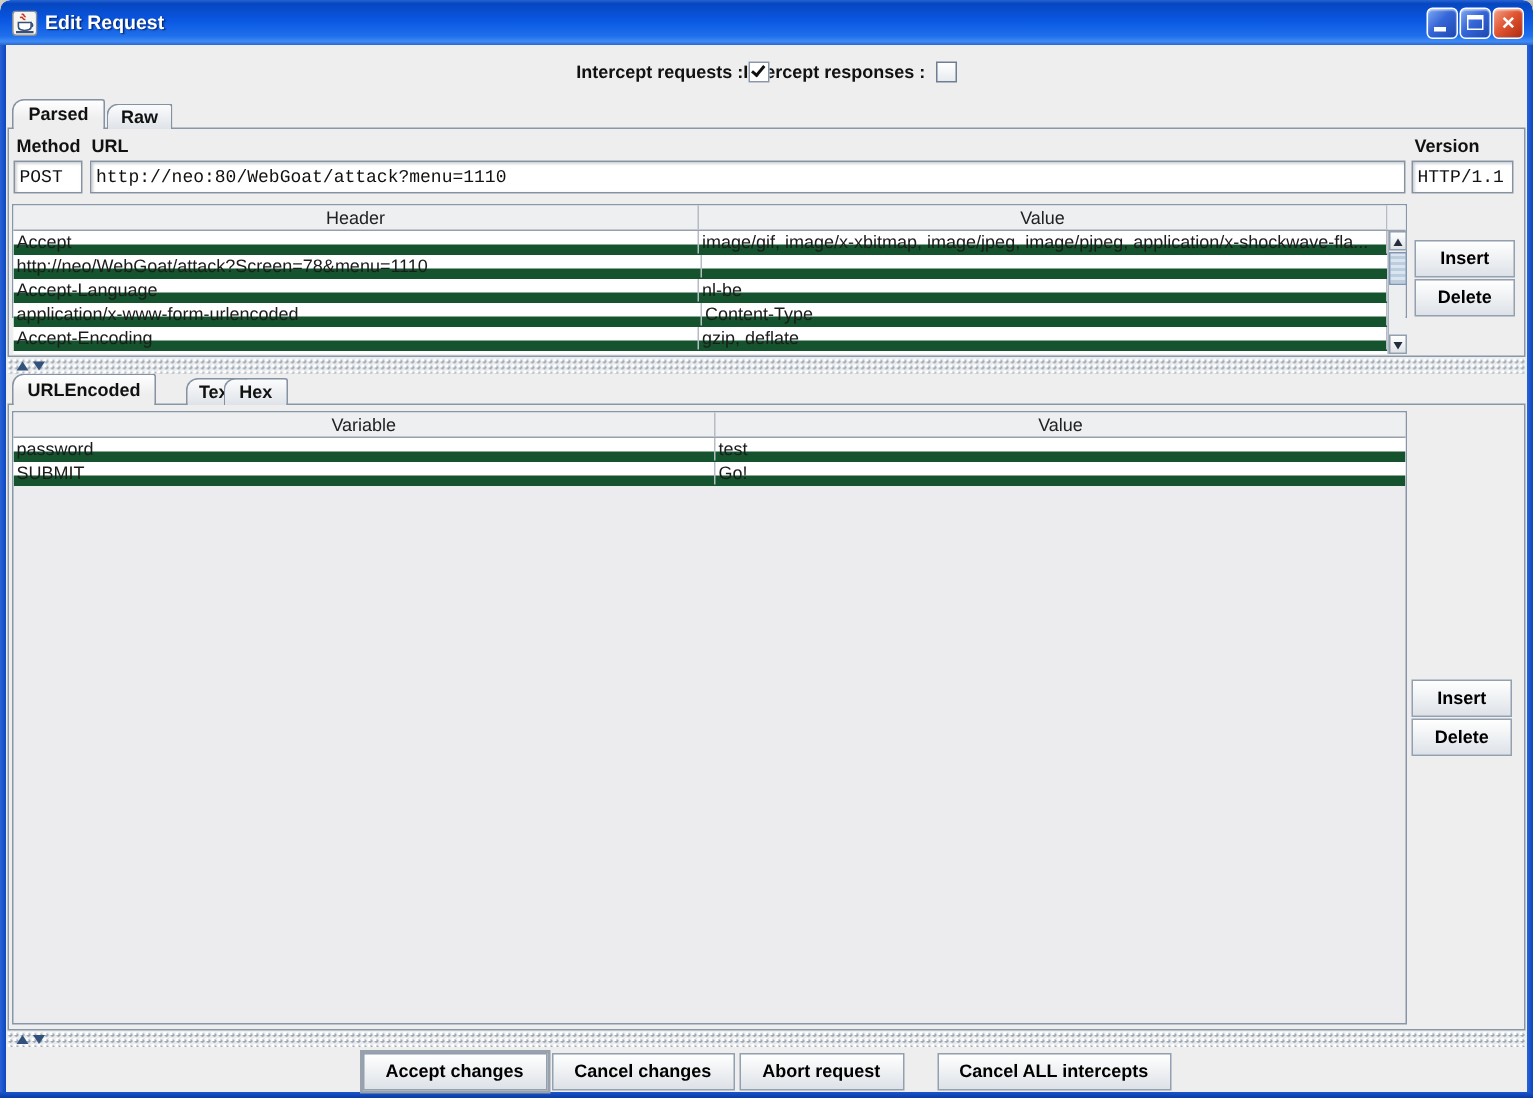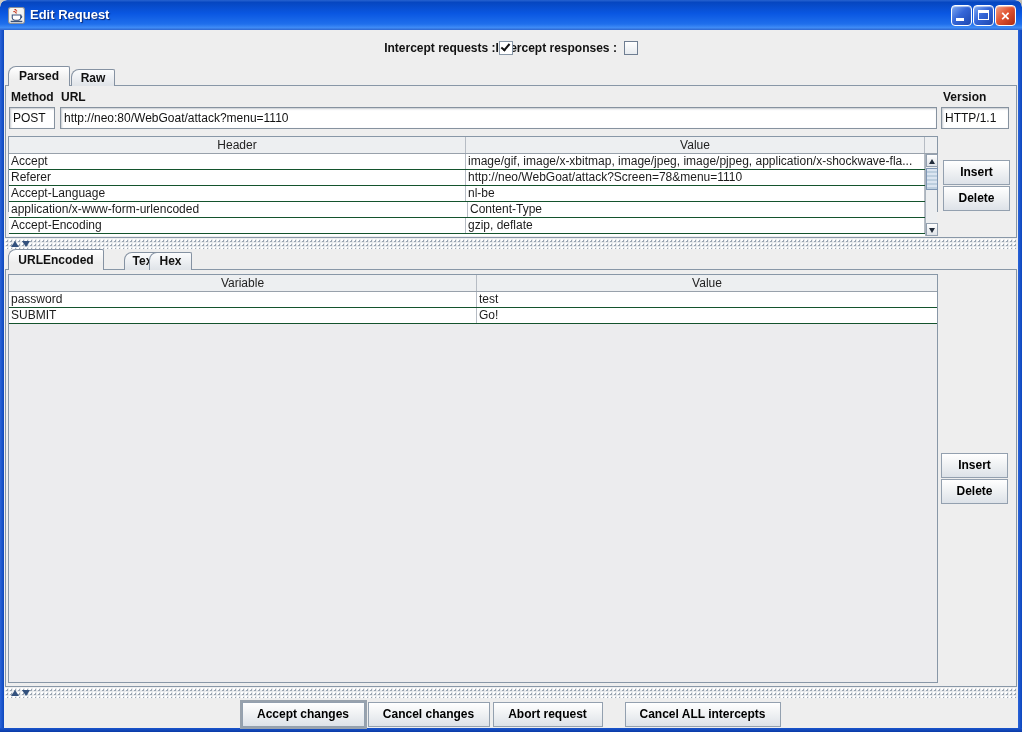--- a/index.html
+++ b/index.html
@@ -36,28 +36,28 @@
   .cb.on .mark{display:block;}
   
   .tab{position:absolute;border:1px solid #8592a2;border-bottom:none;border-radius:8px 2px 0 0;
     background:linear-gradient(180deg,#fbfcfd,#dfe3e8);font-weight:bold;font-size:12px;color:#111;
     text-align:center;cursor:pointer;z-index:3;}
   .tab.sel{background:linear-gradient(180deg,#ffffff,#eeeeee 65%);z-index:4;}
   .pane{position:absolute;left:5px;width:1012px;border:1px solid #8897a7;background:#eeeeee;}
   
   .lbl{position:absolute;font-weight:bold;font-size:12px;color:#111;}
   .field{position:absolute;height:22px;background:#fff;border:1px solid #86929f;box-shadow:inset 1px 1px 2px rgba(90,100,115,.35);
-    font-family:Liberation Sans, sans-serif;font-size:12px;color:#111;padding:1px 3px;}
+    font-family:Liberation Mono, monospace;font-size:12px;color:#111;padding:1px 3px;}
   
   .sp{position:absolute;border:1px solid #8897a7;background:#fff;}
   .hrow{position:absolute;left:0;top:0;height:17px;display:flex;border-bottom:1px solid #98a1ab;background:#edeff1;}
   .hc{height:16px;line-height:16px;font-size:12px;color:#222;text-align:center;border-right:1px solid #b6bcc4;}
   .hstub{width:12px;height:16px;background:#edeff1;}
   .rows{position:absolute;left:0;overflow:hidden;background:#fff;}
-  .trow{display:flex;height:16px;border-bottom:1px solid #14532d;background:#fff;}
+  .trow{display:flex;height:16px;border-bottom:7px solid #14532d;background:#fff;}
   .tc{height:15px;line-height:15px;font-size:12px;color:#1c1c1c;padding-left:2px;white-space:nowrap;overflow:hidden;}
   .tc.c1{border-right:1px solid #b6bcc4;}
   .t1 .tc.c2{border-right:1px solid #b6bcc4;}
   
   .sbar{position:absolute;background:#eceef0;border-left:1px solid #aab4be;}
   .sb-btn{position:absolute;left:0;width:12px;height:13px;background:linear-gradient(180deg,#ffffff,#dfe3e8);
     border:1px solid #93a0af;cursor:pointer;}
   .sb-btn .tri-u{position:absolute;left:2px;top:4px;width:0;height:0;border-left:3px solid transparent;
     border-right:3px solid transparent;border-bottom:5px solid #222c3a;}
   .sb-btn .tri-d{position:absolute;left:2px;top:4px;width:0;height:0;border-left:3px solid transparent;
@@ -137,21 +137,20 @@
       <span class="hc" style="width:457px;">Header</span>
       <span class="hc" style="width:459px;">Value</span>
       <span class="hstub"></span>
     </div>
     <div class="rows" style="top:17px;width:916px;height:82px;">
         <div class="trow">
           <span class="tc c1" style="width: 457px;">Accept</span>
           <span class="tc c2" style="width: 459px;">image/gif, image/x-xbitmap, image/jpeg, image/pjpeg, application/x-shockwave-fla...</span>
         </div>
         <div class="trow">
-          <span class="tc c1" style="width: 457px;">Referer</span>
           <span class="tc c2" style="width: 459px;">http://neo/WebGoat/attack?Screen=78&amp;menu=1110</span>
         </div>
         <div class="trow">
           <span class="tc c1" style="width: 457px;">Accept-Language</span>
           <span class="tc c2" style="width: 459px;">nl-be</span>
         </div>
         <div class="trow">
           <span class="tc c2" style="width: 459px;">application/x-www-form-urlencoded</span>
           <span class="tc c1" style="width: 457px;">Content-Type</span>
         </div>

